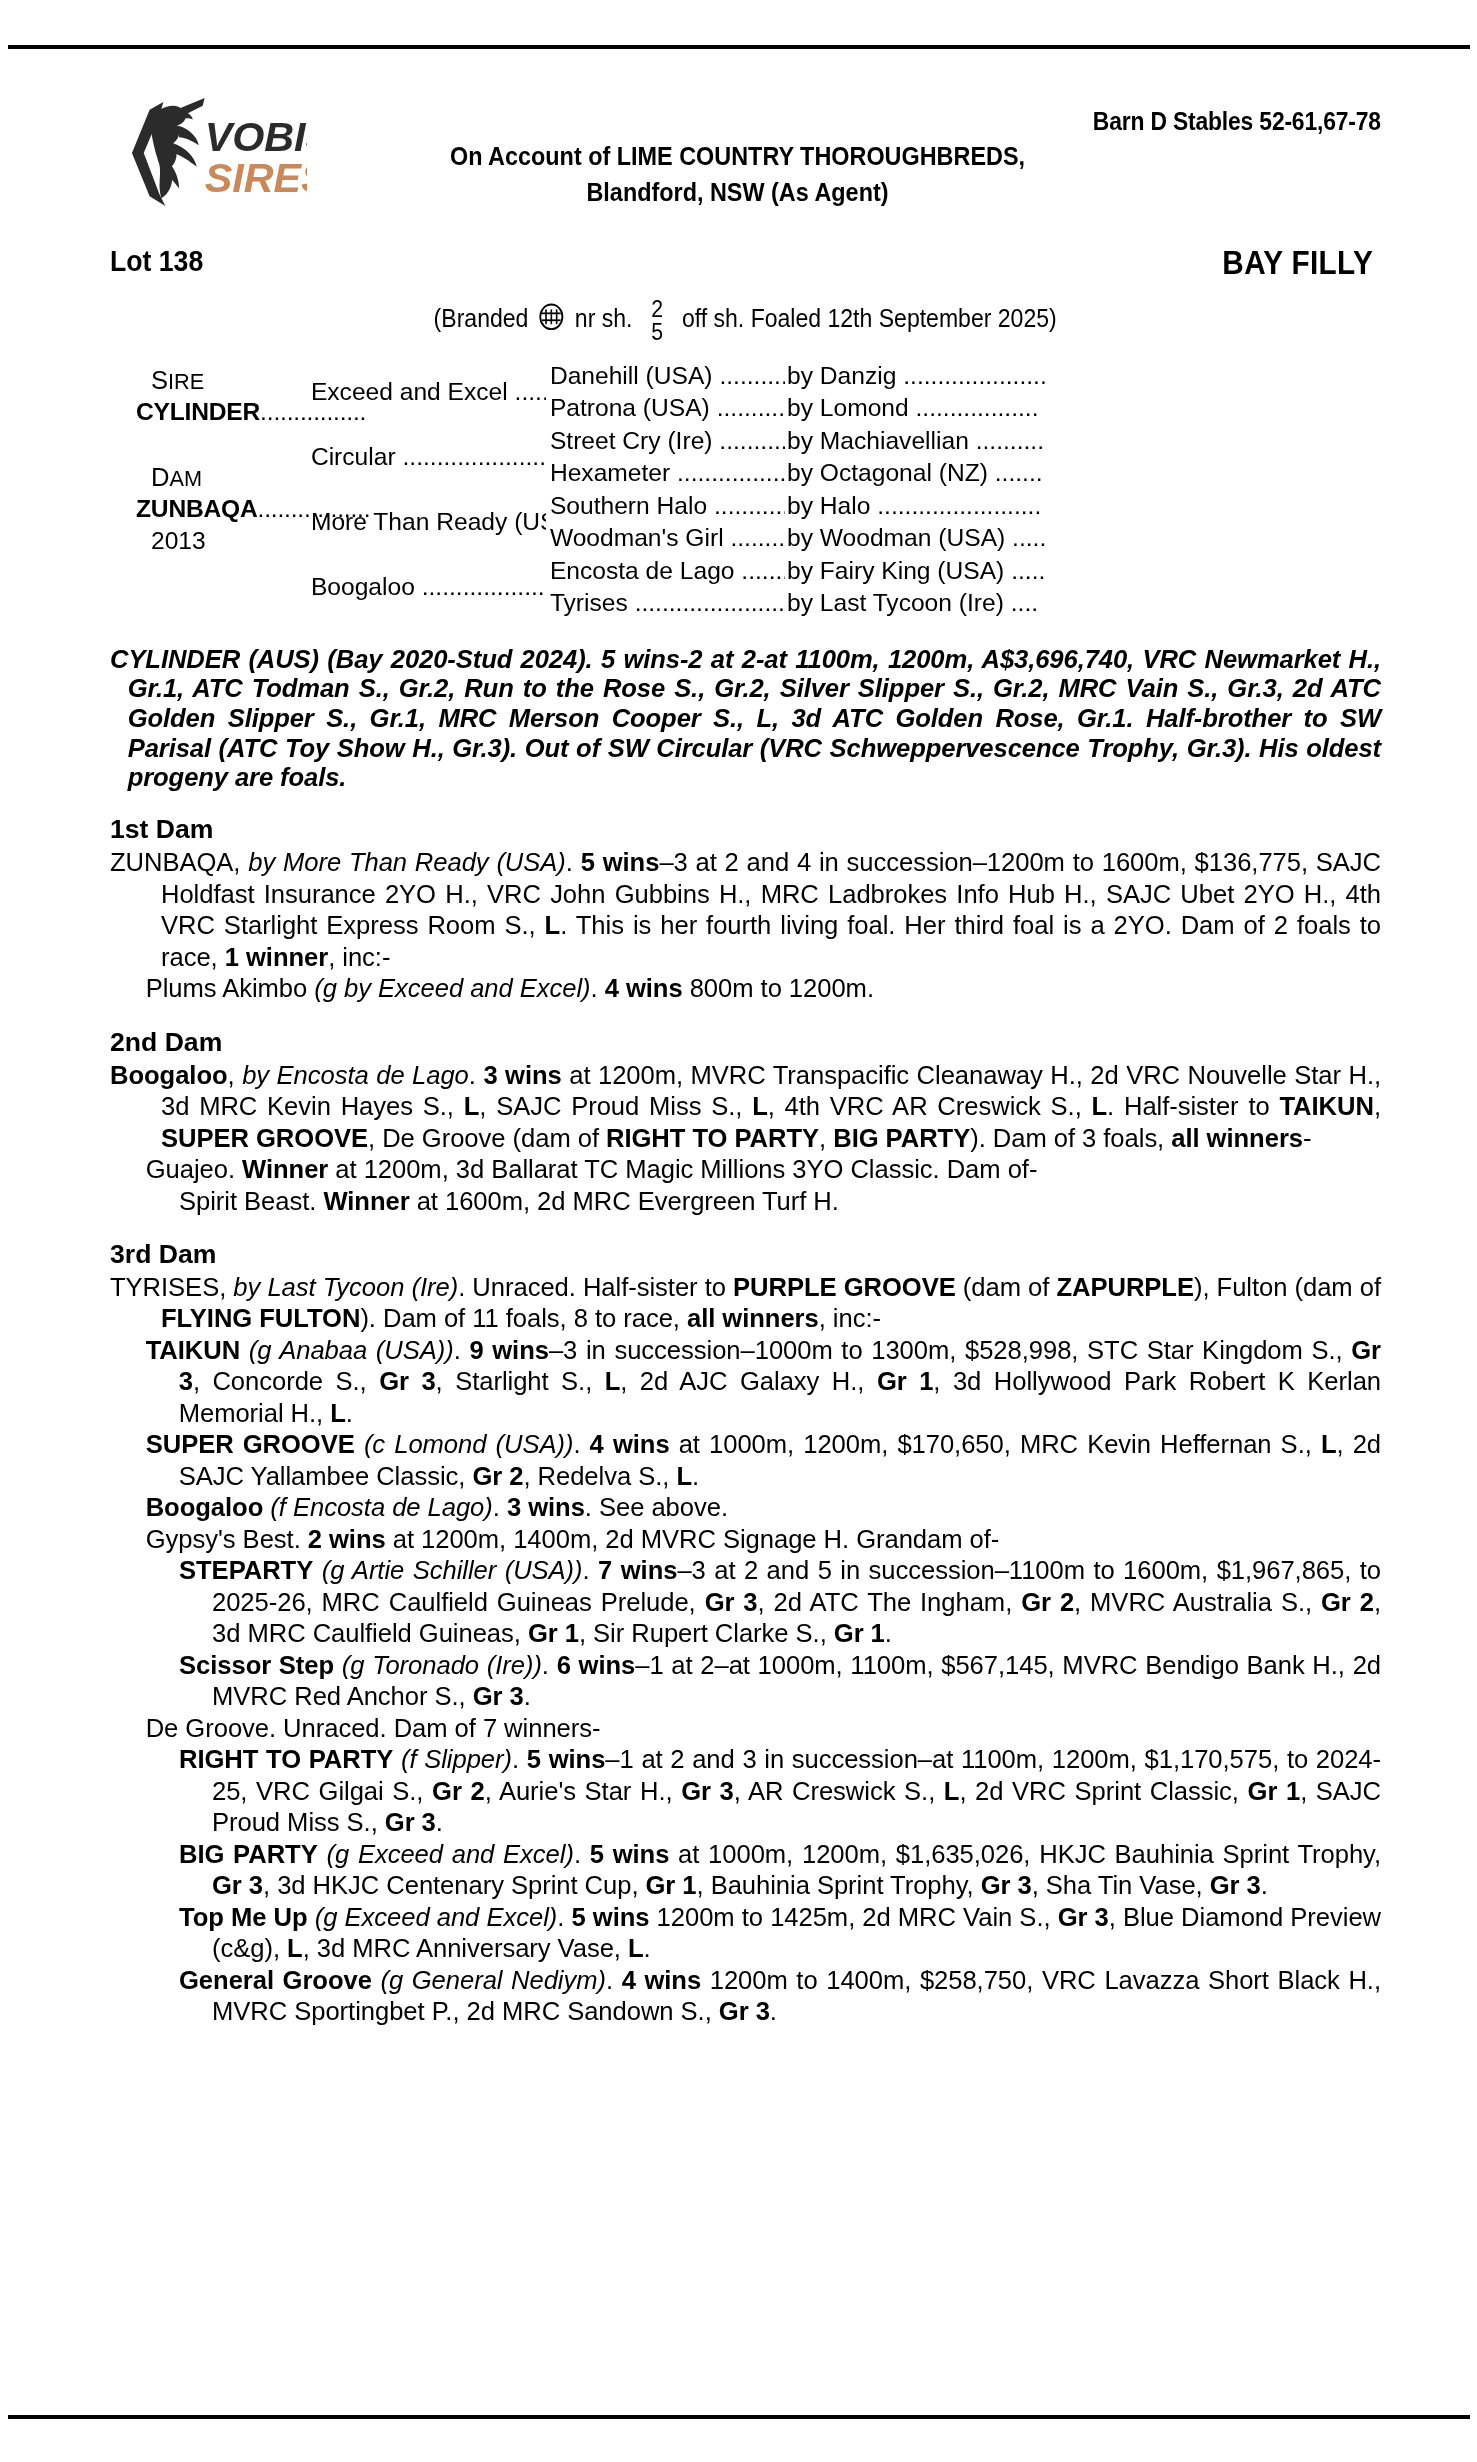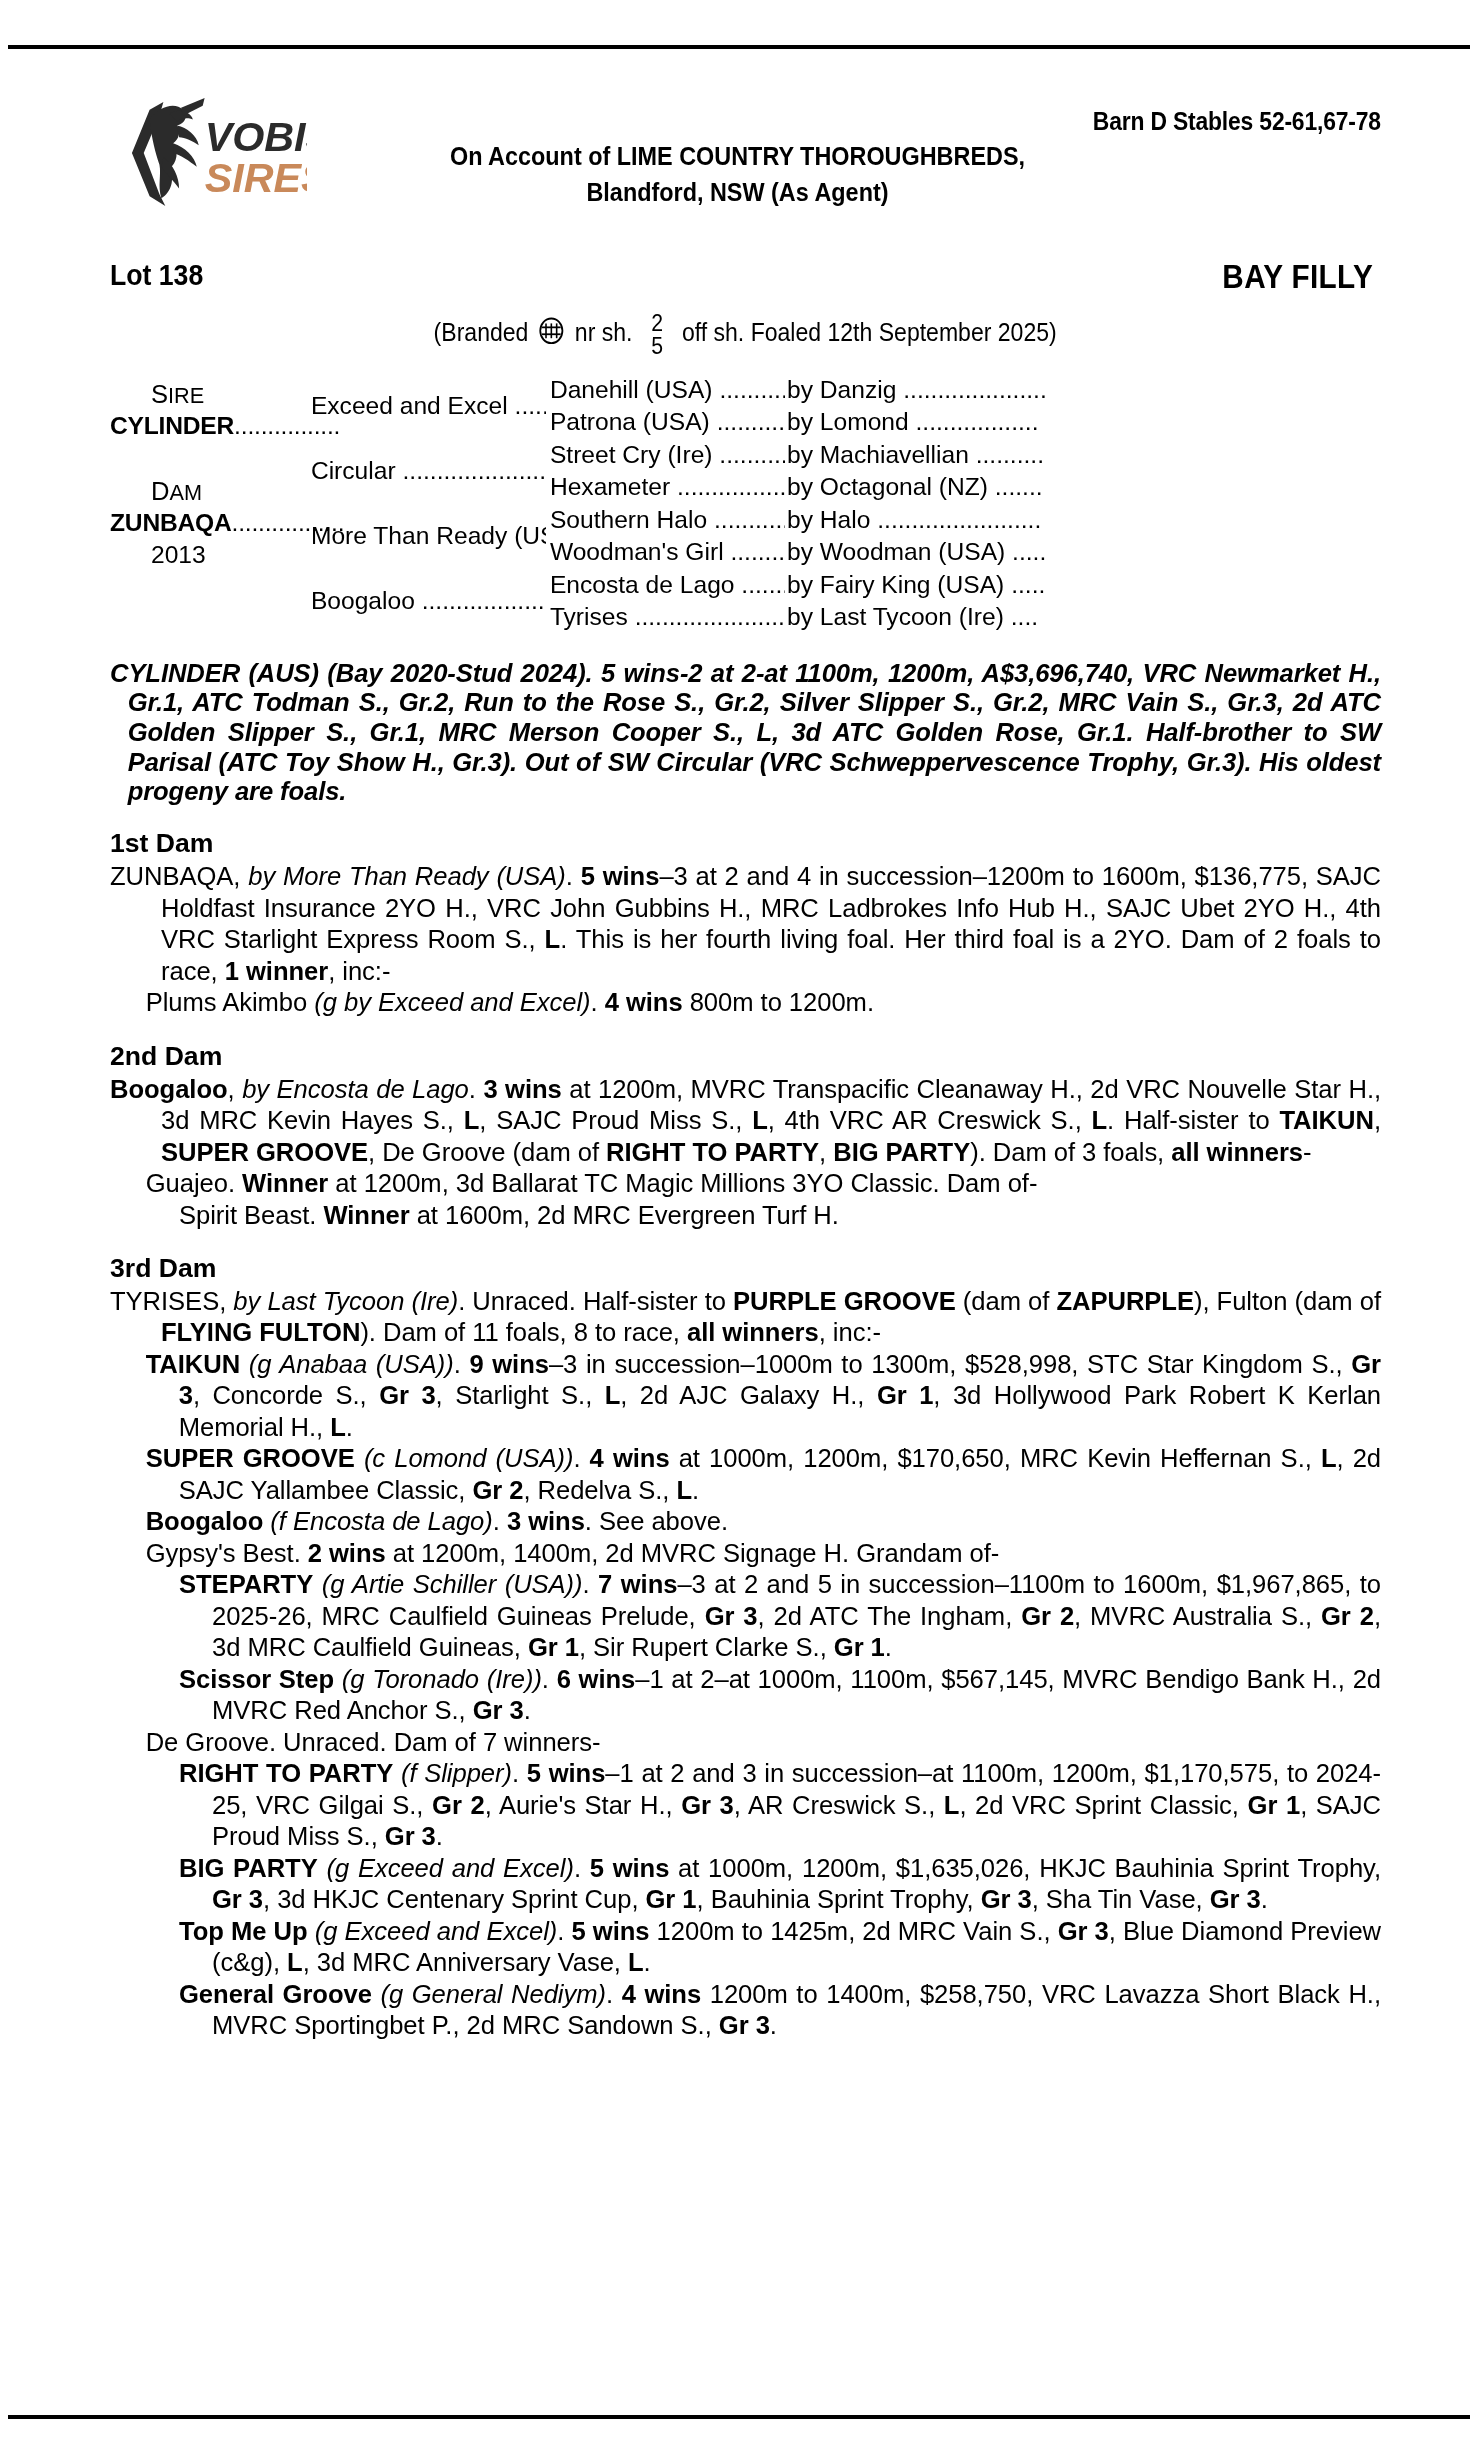--- a/index.html
+++ b/index.html
@@ -80,21 +80,21 @@
     line-height: 36px;
   }
   .account-lines > div {
     transform: scaleX(0.88);
   }
 
   
   .title-row {
     position: relative;
     height: 49px;
-    margin-top: 16px;
+    margin-top: 2px;
   }
   .lot {
     position: absolute;
     left: 0;
     top: 0;
     font-family: "Liberation Sans Narrow", "Liberation Sans", sans-serif;
     font-weight: bold;
     font-size: 29.6px;
     transform: scaleX(0.9);
     transform-origin: left center;
@@ -156,20 +156,21 @@
   .sire-label, .dam-label {
     display: block;
     padding-left: 41px;
     line-height: 29.6px;
   }
   .sire-name, .dam-name {
     display: block;
     font-weight: bold;
     line-height: 31.5px;
     letter-spacing: -0.2px;
+    margin-left: 26px;
   }
   .dam-year {
     display:block;
     padding-left: 41px;
     line-height: 31.5px;
   }
   .ped .c2 { padding-left: 3.9px; }
   .ped .c3 { padding-left: 3.9px; }
   .ped .c4 { padding-left: 2px; }
 

